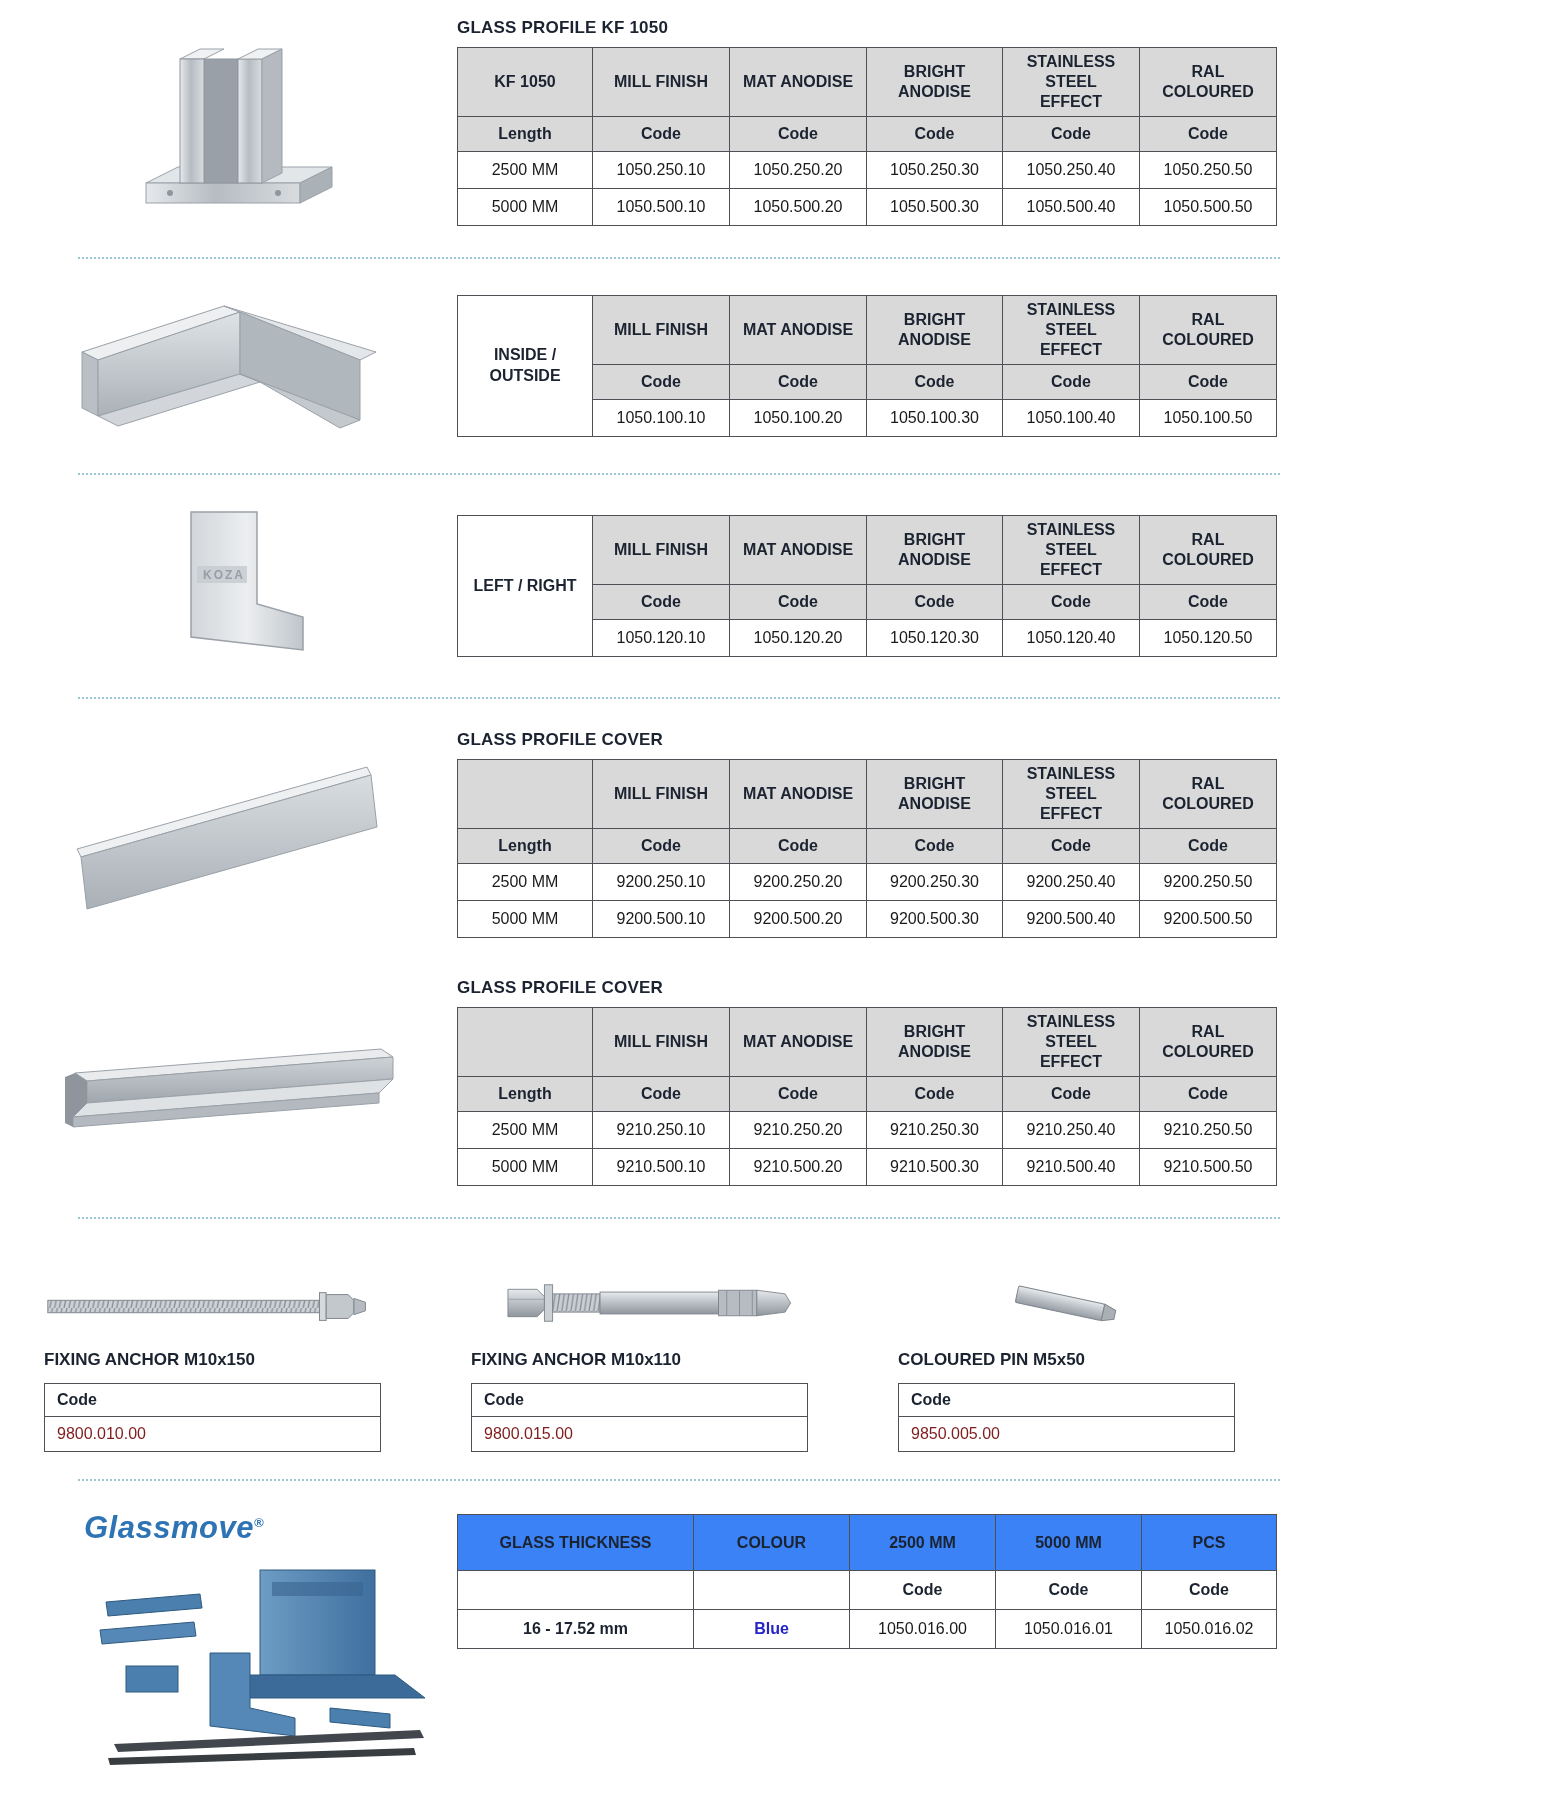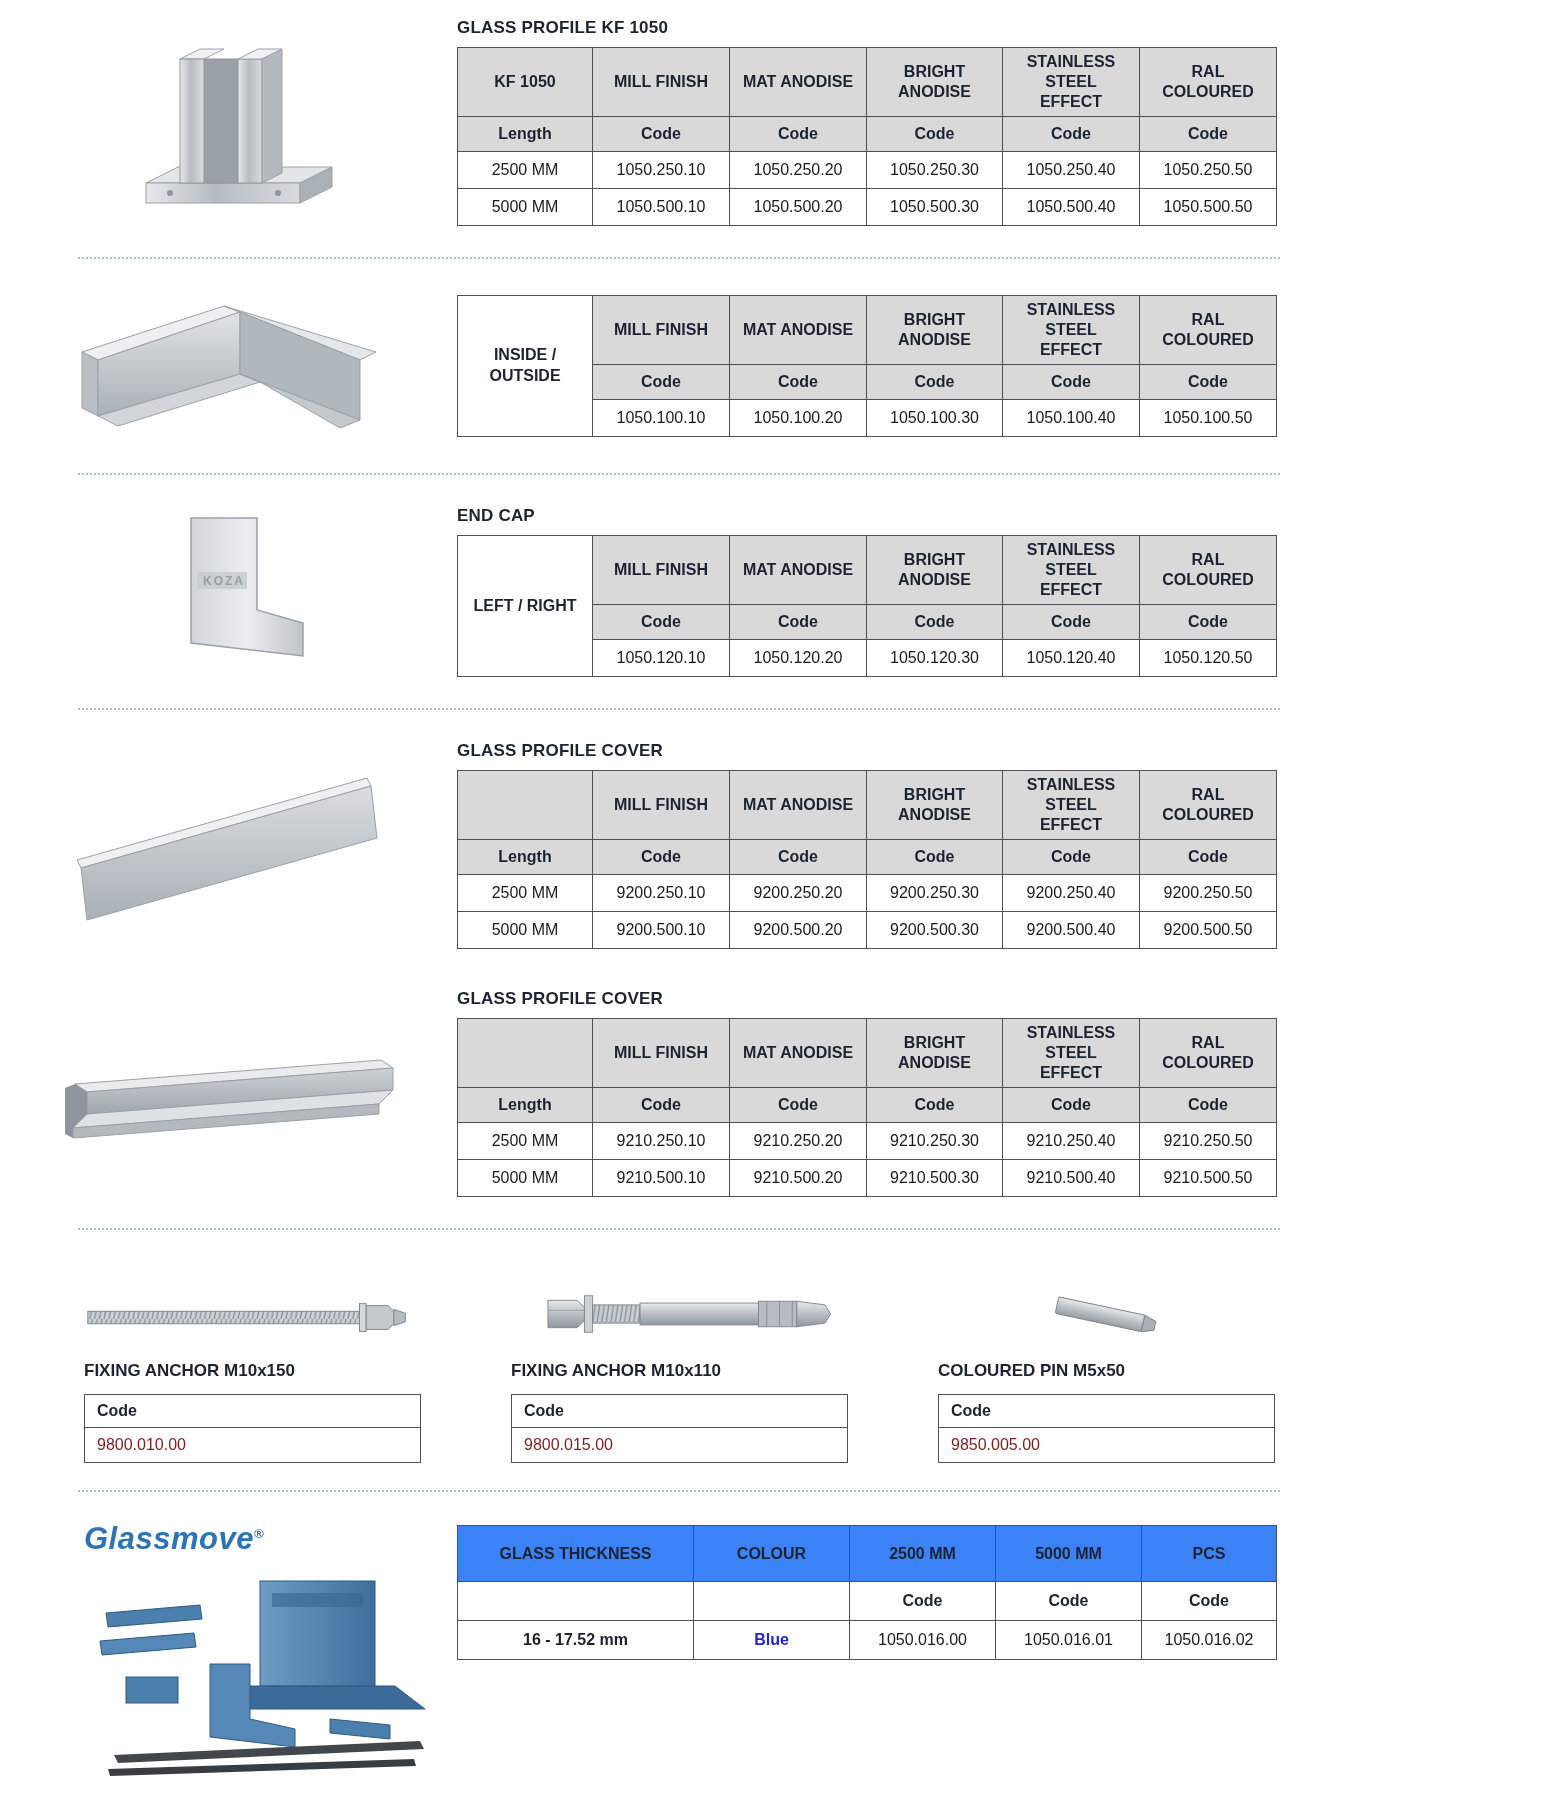--- a/index.html
+++ b/index.html
@@ -17,21 +17,21 @@
   table.ptable{border-collapse:collapse;table-layout:fixed;width:819px;}
   .ptable th,.ptable td{border:1px solid #4d5156;text-align:center;vertical-align:middle;padding:4px 10px;}
   .ptable th{background:#d9d9d9;color:#1b2330;font-size:16px;font-weight:700;line-height:1.25;}
   .ptable tr.r1 th{height:54px;}
   .ptable tr.r2 th{height:35px;}
   .ptable td{height:37px;font-size:16px;color:#1a1a1a;background:#fff;}
   .ptable td.mlabel{font-weight:700;color:#1b2330;background:#fff;line-height:1.3;}
 
   .covergap{margin-top:32px;}
 
-  .fix-row{display:flex;padding-left:84px;margin-top:6px;}
+  .fix-row{display:flex;padding-left:44px;margin-top:6px;}
   .fix-block{width:337px;margin-right:90px;}
   .fix-img{height:88px;display:flex;align-items:flex-end;}
   .fix-img.indent{padding-left:26px;}
   .fix-img.center{justify-content:center;}
   .fix-title{font-size:17px;font-weight:700;color:#1b2330;margin:16px 0 13px 0;}
   .code-box{border:1px solid #4d5156;background:#fff;}
   .code-box .cb-label{font-weight:700;font-size:16px;color:#1b2330;padding:7px 12px;border-bottom:1px solid #4d5156;text-align:left;}
   .code-box .cb-value{font-size:16px;color:#7f1d1d;padding:8px 12px;text-align:left;}
 
   .gm-sec{display:flex;align-items:flex-start;margin-top:4px;}
@@ -193,21 +193,20 @@
               <stop offset="0.5" stop-color="#eceef0"></stop>
               <stop offset="1" stop-color="#bfc5ca"></stop>
           </linearGradient>
         </defs>
         <path d="M52,6 L118,6 L118,98 L164,111 L164,144 L52,131 Z" fill="url(#ec-e1)" stroke="#9aa1a8" stroke-width="1.5"></path>
         <rect x="58" y="60" width="50" height="17" fill="#c6cbd0" opacity="0.85"></rect>
         <text x="64" y="73" font-size="12" font-weight="bold" fill="#979ea5" letter-spacing="2">KOZA</text>
       </svg>
     </div>
     <div class="right-col">
-      <div class="sec-title">END CAP</div>
       <table class="ptable">
         <colgroup>
             <col style="width:135px">
             <col style="width:137px">
             <col style="width:137px">
             <col style="width:136px">
             <col style="width:137px">
             <col style="width:137px">
           </colgroup>
         <tbody>

